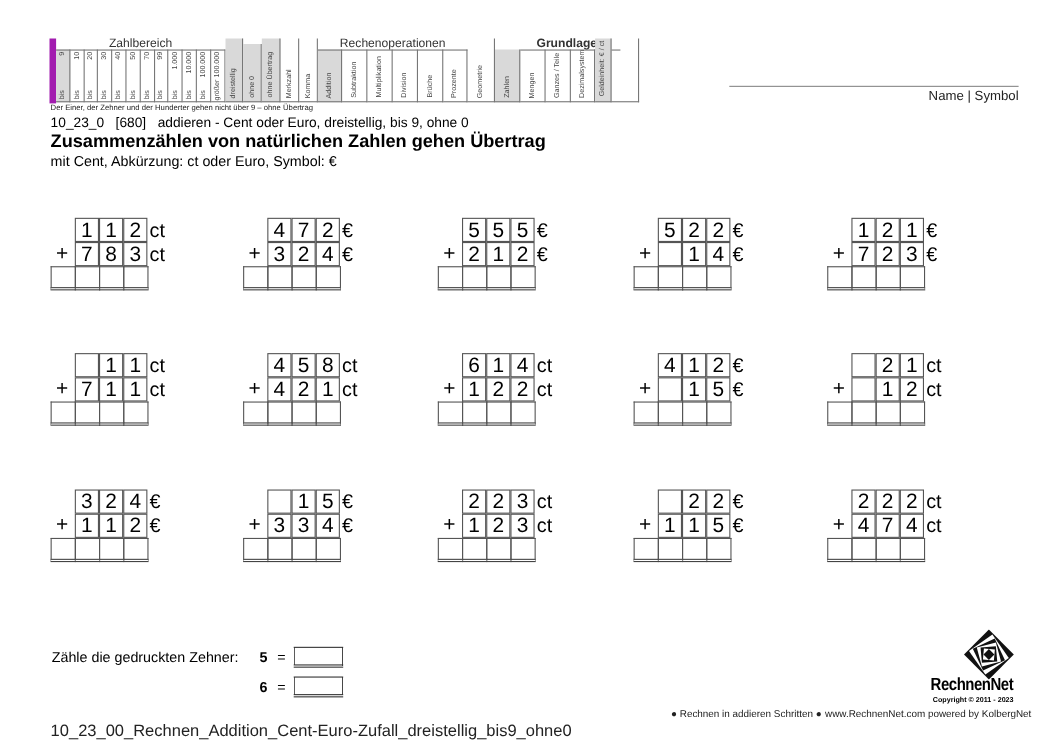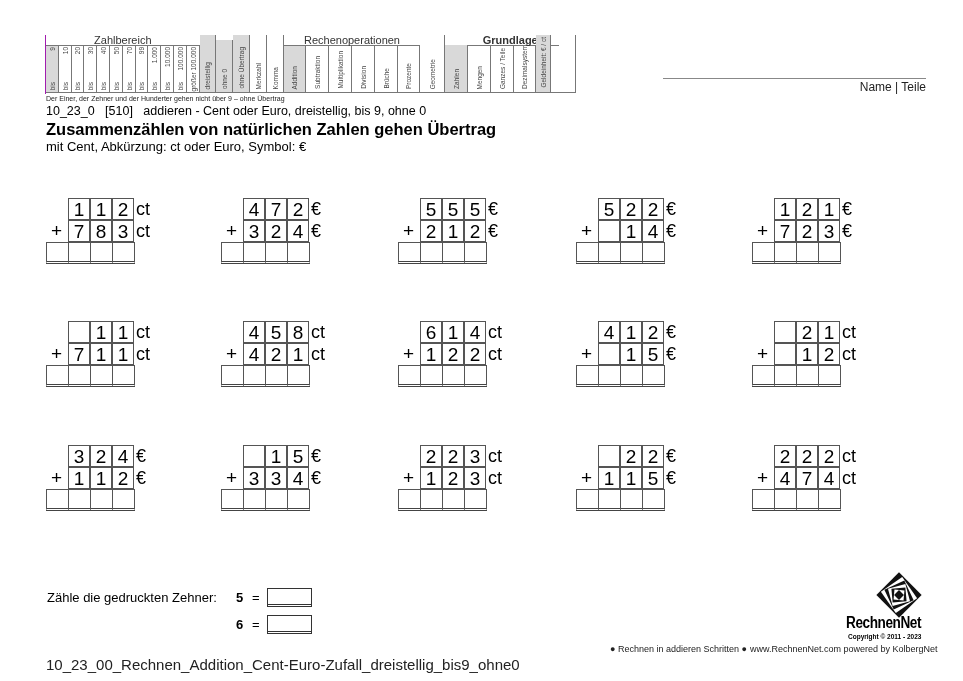--- a/index.html
+++ b/index.html
@@ -1,19 +1,19 @@
 <!DOCTYPE html>
 <html><head>
 <meta charset="utf-8">
 <style>
   html,body{margin:0;padding:0;background:#fff;}
   body{width:963px;height:681px;position:relative;overflow:hidden;font-family:"Liberation Sans",sans-serif;color:#000;}
   .abs{position:absolute;}
   
-  .hdr{position:absolute;left:45px;top:35px;height:59px;border-left:1px solid #a21caf;}
+  .hdr{position:absolute;left:45px;top:35px;height:59px;border-left:6px solid #a21caf;}
   .hcol{position:absolute;top:10px;height:48px;border-right:1px solid #777;border-bottom:1px solid #777;box-sizing:border-box;}
   .hcol.sel{background:#d9d9d9;}
   .hcol.tall{top:0;height:58px;}
   .vtop{position:absolute;left:50%;top:2px;writing-mode:vertical-rl;transform:translateX(-50%) rotate(180deg);font-size:6.5px;color:#444;white-space:nowrap;}
   .vbot{position:absolute;left:50%;bottom:2px;writing-mode:vertical-rl;transform:translateX(-50%) rotate(180deg);font-size:6.5px;color:#444;white-space:nowrap;}
   .vmid{position:absolute;left:50%;bottom:3px;writing-mode:vertical-rl;transform:translateX(-50%) rotate(180deg);font-size:6.5px;color:#444;white-space:nowrap;}
   .grouphdr{position:absolute;top:0;height:11px;font-size:11px;color:#333;text-align:center;border-bottom:1px solid #777;box-sizing:border-box;line-height:10px;}
   
   .prob{position:absolute;width:130px;height:75px;}
   .cell{position:absolute;width:22px;height:22px;box-sizing:border-box;border:1px solid #555;font-size:19px;text-align:center;line-height:21px;}
@@ -125,24 +125,24 @@
       <span class="vmid">Dezimalsystem</span>
     </div>
     <div class="grouphdr" style="left:422px;width:91.20000000000005px;font-weight:bold;">Grundlagen</div>
     <div class="hcol tall sel" style="left:490.40000000000015px;width:14.8px;">
       <span class="vtop">Geldeinheit: € / ct</span>
     </div>
     <div class="hcol tall" style="left:505.20000000000016px;width:24.8px;"></div>
   </div>
 
 <div class="abs" style="left:663px;top:78px;width:263px;border-top:1px solid #888;"></div>
-<div class="abs" style="right:37px;top:80px;font-size:12px;color:#222;">Name | Teile</div>
+<div class="abs" style="right:37px;top:80px;font-size:12px;color:#222;">Name | Symbol</div>
 
 <div class="abs" style="left:46px;top:95px;font-size:7px;color:#222;">Der Einer, der Zehner und der Hunderter gehen nicht über 9 – ohne Übertrag</div>
-<div class="abs" style="left:46px;top:104px;font-size:12.5px;white-space:pre;">10_23_0   [510]   addieren - Cent oder Euro, dreistellig, bis 9, ohne 0</div>
+<div class="abs" style="left:46px;top:104px;font-size:12.5px;white-space:pre;">10_23_0   [680]   addieren - Cent oder Euro, dreistellig, bis 9, ohne 0</div>
 <div class="abs" style="left:46px;top:120px;font-size:16.5px;font-weight:bold;">Zusammenzählen von natürlichen Zahlen gehen Übertrag</div>
 <div class="abs" style="left:46px;top:139px;font-size:13px;">mit Cent, Abkürzung: ct oder Euro, Symbol: €</div>
 
 <div id="problems">
     <div class="prob" style="left:46px;top:198px;">
       <div class="cell" style="left:22px;top:0;">1</div>
       <div class="cell" style="left:44px;top:0;">1</div>
       <div class="cell" style="left:66px;top:0;">2</div>
       <div class="unit" style="left:90px;top:0;">ct</div>
       <div class="sign" style="left:5px;top:22px;">+</div>

